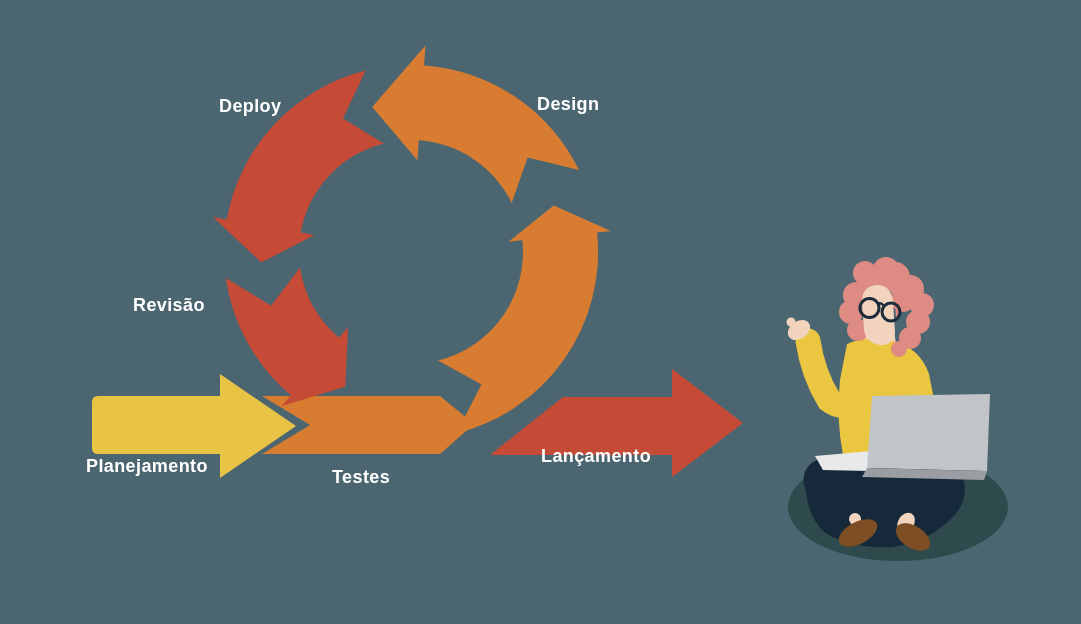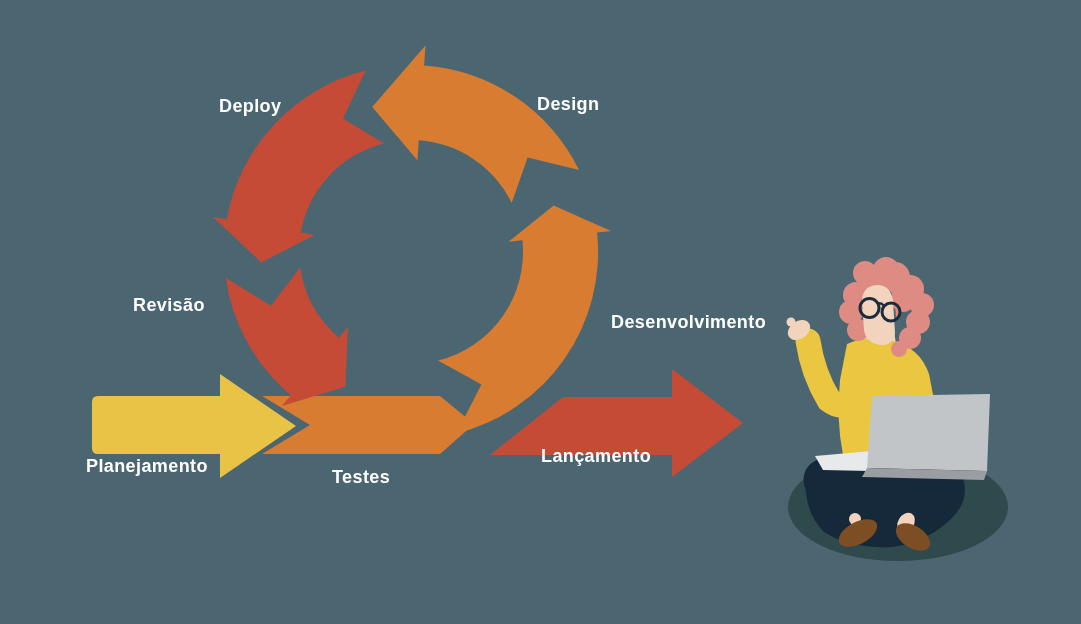--- a/index.html
+++ b/index.html
@@ -98,18 +98,17 @@
         <circle cx="869.5" cy="308" r="9.5"></circle>
         <circle cx="891" cy="312" r="9"></circle>
         <path d="M877.5 304 Q881 302 884 306" stroke-width="2.5"></path>
       </g>
     </g>
   </svg>
 
   <div class="lbl lbl-deploy">Deploy</div>
   <div class="lbl lbl-testes">Design</div>
   <div class="lbl lbl-revisao">Revisão</div>
-  <div class="lbl lbl-desenvolvimento">Desenvolvimento</div>
   <div class="lbl lbl-planejamento">Planejamento</div>
   <div class="lbl lbl-design">Testes</div>
   <div class="lbl lbl-lancamento">Lançamento</div>
 
 </div>
 
 </body></html>

